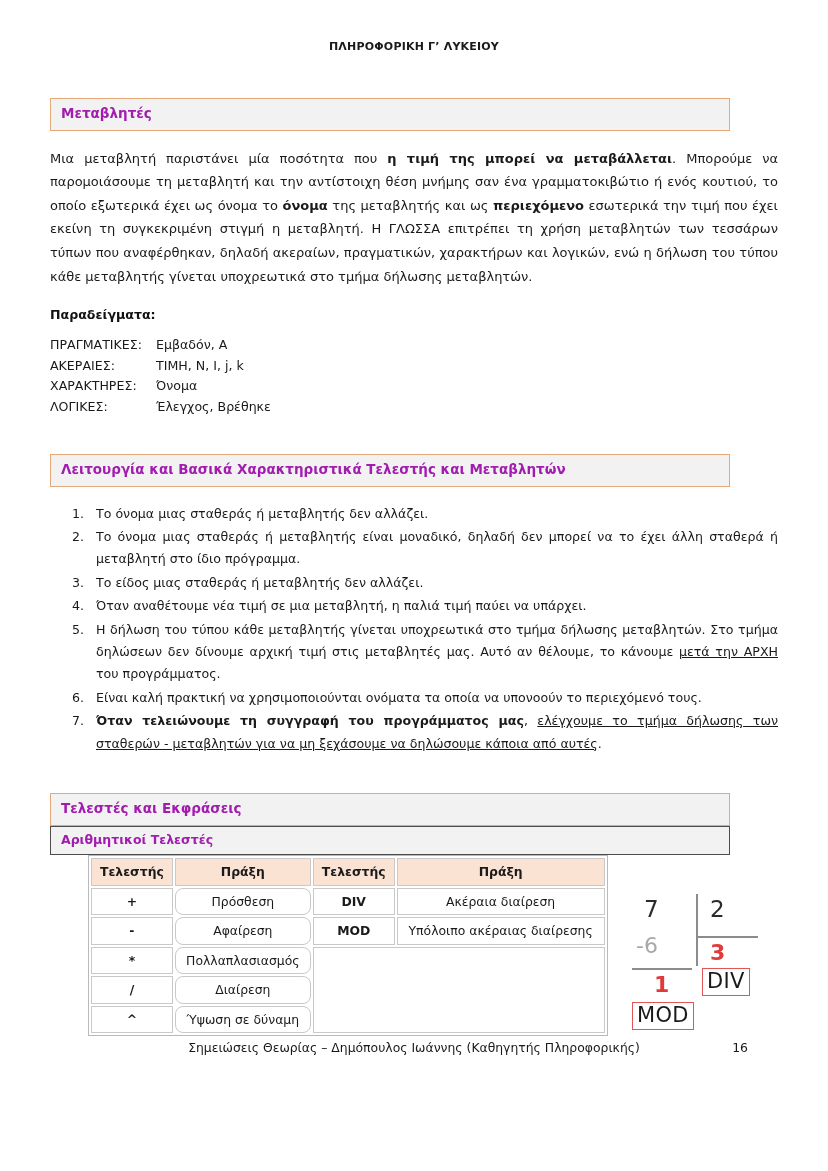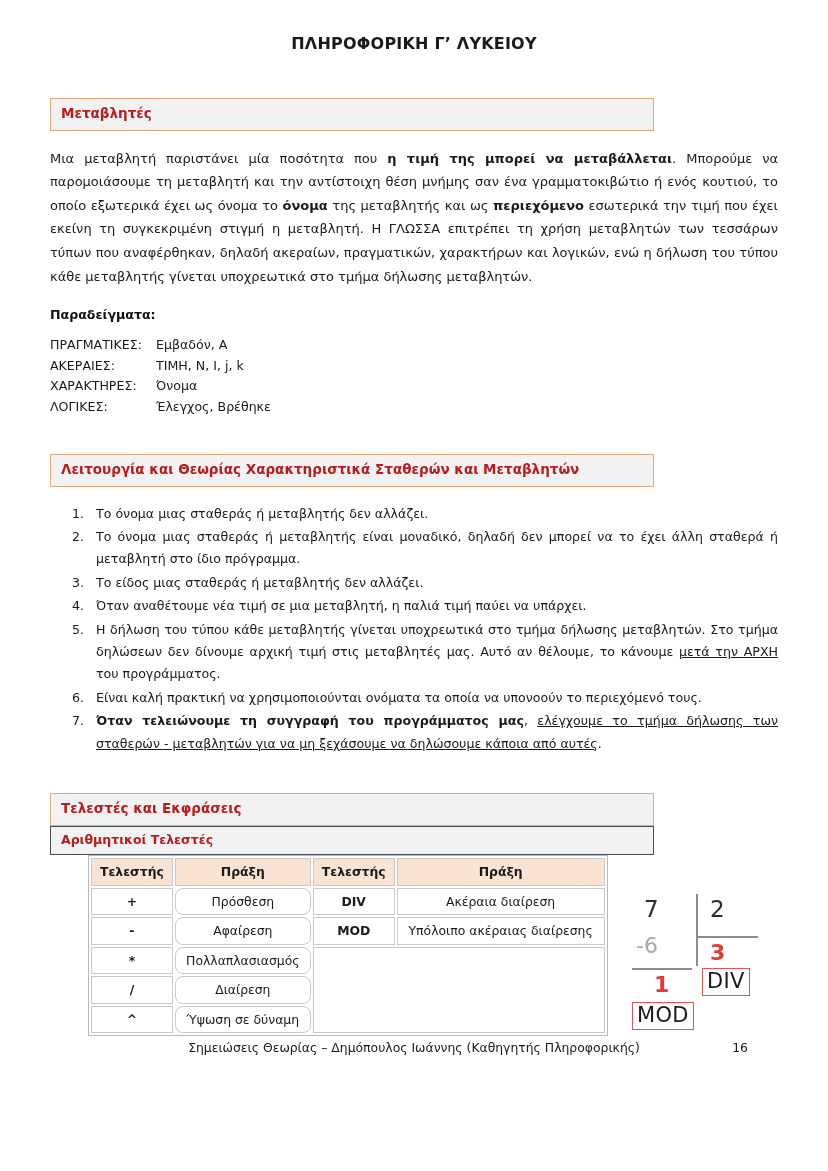--- a/index.html
+++ b/index.html
@@ -17,48 +17,48 @@
     height: 1171px;
     margin: 0 auto;
     background: #ffffff;
     overflow: hidden;
     box-sizing: border-box;
   }
 
   
   .page-header {
     position: absolute;
-    top: 34px;
+    top: 40px;
     left: 0;
     width: 828px;
     text-align: center;
-    font-size: 16px;
+    font-size: 11px;
     font-weight: bold;
     letter-spacing: 0.2px;
     color: #1a1a1a;
   }
 
   
   .content {
     position: absolute;
     top: 98px;
     left: 50px;
     width: 728px;
   }
 
   
   .section-box {
     box-sizing: border-box;
-    width: 604px;
+    width: 680px;
     background: #f2f2f2;
     border: 1px solid #e5a979;
     padding: 7px 10px 8px 10px;
     font-size: 13.5px;
     font-weight: bold;
-    color: #b91c1c;
+    color: #a21caf;
     line-height: 1.15;
   }
   .section-box.dark-border {
     border: 1px solid #4c4c4c;
     padding: 6px 10px 7px 10px;
     font-size: 12.5px;
   }
 
   
   .para {
@@ -250,21 +250,21 @@
           <td class="lbl">ΧΑΡΑΚΤΗΡΕΣ:</td>
           <td>Όνομα</td>
         </tr>
         <tr>
           <td class="lbl">ΛΟΓΙΚΕΣ:</td>
           <td>Έλεγχος, Βρέθηκε</td>
         </tr>
       </tbody>
     </table>
 
-    <div class="section-box" style="margin-top:37px;">Λειτουργία και Θεωρίας Χαρακτηριστικά Σταθερών και Μεταβλητών</div>
+    <div class="section-box" style="margin-top:37px;">Λειτουργία και Βασικά Χαρακτηριστικά Τελεστής και Μεταβλητών</div>
 
     <ol class="rules">
       <li><span>Το όνομα μιας σταθεράς ή μεταβλητής δεν αλλάζει.</span></li>
       <li><span>Το όνομα μιας σταθεράς ή μεταβλητής είναι μοναδικό, δηλαδή δεν μπορεί να το έχει άλλη σταθερά ή μεταβλητή στο ίδιο πρόγραμμα.</span></li>
       <li><span>Το είδος μιας σταθεράς ή μεταβλητής δεν αλλάζει.</span></li>
       <li><span>Όταν αναθέτουμε νέα τιμή σε μια μεταβλητή, η παλιά τιμή παύει να υπάρχει.</span></li>
       <li><span>Η δήλωση του τύπου κάθε μεταβλητής γίνεται υποχρεωτικά στο τμήμα δήλωσης μεταβλητών. Στο τμήμα δηλώσεων δεν δίνουμε αρχική τιμή στις μεταβλητές μας. Αυτό αν θέλουμε, το κάνουμε </span><u>μετά την ΑΡΧΗ</u><span> του προγράμματος.</span></li>
       <li><span>Είναι καλή πρακτική να χρησιμοποιούνται ονόματα τα οποία να υπονοούν το περιεχόμενό τους.</span></li>
       <li><b>Όταν τελειώνουμε τη συγγραφή του προγράμματος μας</b><span>, </span><u>ελέγχουμε το τμήμα δήλωσης των σταθερών - μεταβλητών για να μη ξεχάσουμε να δηλώσουμε κάποια από αυτές</u><span>.</span></li>
     </ol>

